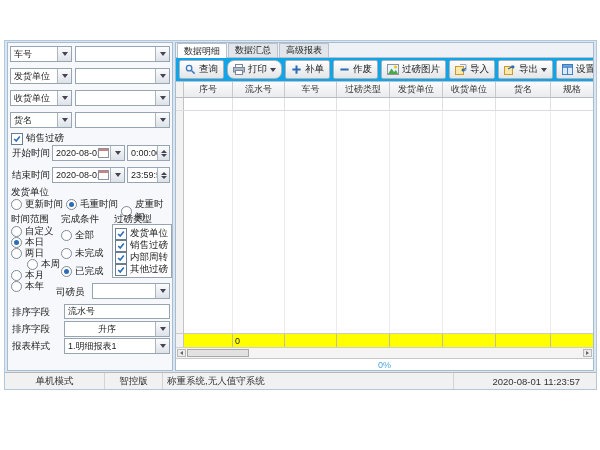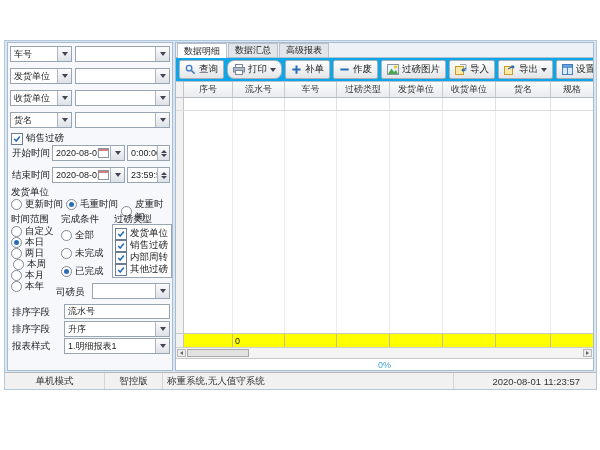--- a/index.html
+++ b/index.html
@@ -190,21 +190,21 @@
           <span>自定义</span>
         </div>
       <div class="radio sel" style="left:3px;top:193px;">
           <span class="rdot"></span>
           <span>本日</span>
         </div>
       <div class="radio" style="left:3px;top:204px;">
           <span class="rdot"></span>
           <span>两日</span>
         </div>
-      <div class="radio" style="left:5px;top:215px;">
+      <div class="radio" style="left:19px;top:215px;">
           <span class="rdot"></span>
           <span>本周</span>
         </div>
       <div class="radio" style="left:3px;top:226px;">
           <span class="rdot"></span>
           <span>本月</span>
         </div>
       <div class="radio" style="left:3px;top:237px;">
           <span class="rdot"></span>
           <span>本年</span>
@@ -267,21 +267,21 @@
             <span class="tri-down"></span>
           </span>
       </div>
 
       <span class="lbl" style="left:4px;top:263px;">排序字段</span>
       <div class="tinput" style="left:56px;top:261px;width:106px;">
           <span>流水号</span>
         </div>
 
       <span class="lbl" style="left:4px;top:280px;">排序字段</span>
-      <div class="combo" style="left:56px;top:278px;width:106px;">
+      <div class="combo" style="left:56px;top:278px;width:106px;padding-left:30px;">
         <span class="txt">升序</span>
         <span class="dbtn">
             <span class="tri-down"></span>
           </span>
       </div>
 
       <span class="lbl" style="left:4px;top:297px;">报表样式</span>
       <div class="combo" style="left:56px;top:295px;width:106px;">
         <span class="txt">1.明细报表1</span>
         <span class="dbtn">

